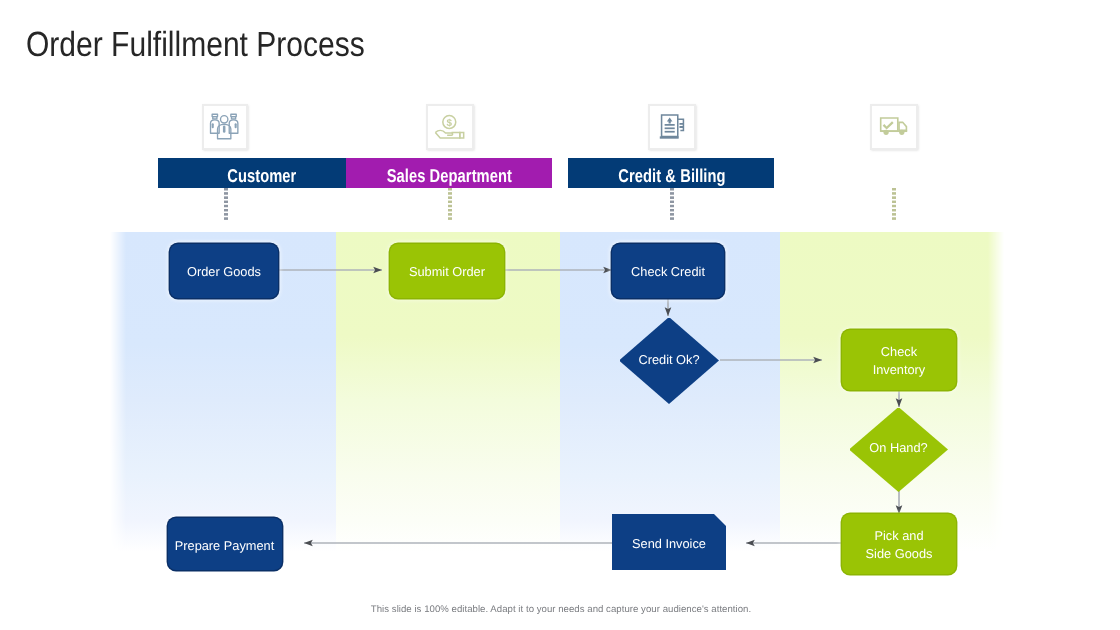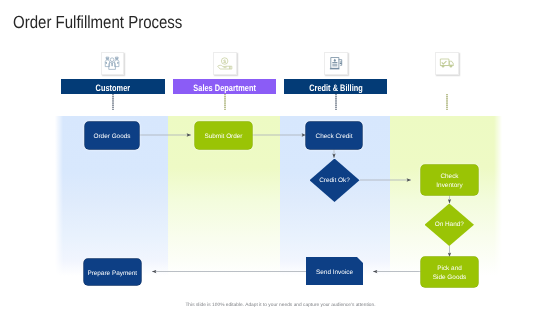--- a/index.html
+++ b/index.html
@@ -22,21 +22,21 @@
                 mask-image:linear-gradient(to right,rgba(0,0,0,0) 0px,#000 8px);}
   .panel.fade-r{-webkit-mask-image:linear-gradient(to left,rgba(0,0,0,0) 0px,#000 8px);
                 mask-image:linear-gradient(to left,rgba(0,0,0,0) 0px,#000 8px);}
 
   
   .hdr{position:absolute;top:79px;height:15px;color:#ffffff;
        display:flex;align-items:center;justify-content:center;}
   .hdr span{font-size:9.3px;font-weight:bold;letter-spacing:0.05px;white-space:nowrap;
             transform:scaleX(0.79) translateY(0.9px);display:inline-block;}
   .hdr.navy{background:#033b76;}
-  .hdr.green{background:#8b5cf6;}
+  .hdr.green{background:#a21caf;}
 
   
   .chip{position:absolute;top:52px;width:23.5px;height:23px;background:#ffffff;
         border:0.6px solid #ededed;box-sizing:border-box;
         box-shadow:0.7px 0.7px 1.1px rgba(130,130,130,0.32);
         display:flex;align-items:center;justify-content:center;}
   .chip svg{display:block;}
 
   
   .drop{position:absolute;top:93.8px;width:1.5px;height:16.5px;}
@@ -108,21 +108,21 @@
         <circle cx="18" cy="8" r="4.1"></circle>
         <path d="M10.6 29.6 v-10.8 c0-3.3 3.2-5.3 7.4-5.3 s7.4 2 7.4 5.3 v10.8 z"></path>
       </g>
       <g fill="#8ba3b7">
         <rect x="4.1" y="12.4" width="2.3" height="5.4" rx="1.1"></rect>
         <rect x="29.6" y="12.4" width="2.3" height="5.4" rx="1.1"></rect>
         <rect x="16.6" y="14.8" width="2.8" height="8" rx="1.4"></rect>
       </g>
     </svg>
   </div>
-  <div class="hdr navy" style="left:61px;width:104px;">
+  <div class="hdr navy" style="left:79px;width:104px;">
     <span>Customer</span>
   </div>
   <div class="drop navy" style="left:112.4px;"></div>
 
   <div class="chip" style="left:213px;">
     <svg width="16.2" height="15" viewBox="0 0 36 33">
       <g fill="none" stroke="#c8d0a1" stroke-width="1.7">
         <circle cx="17" cy="11" r="7.2"></circle>
       </g>
       <text x="17" y="15.4" font-size="11" font-family="Liberation Sans, sans-serif" font-weight="bold" text-anchor="middle" fill="#c8d0a1">$</text>

